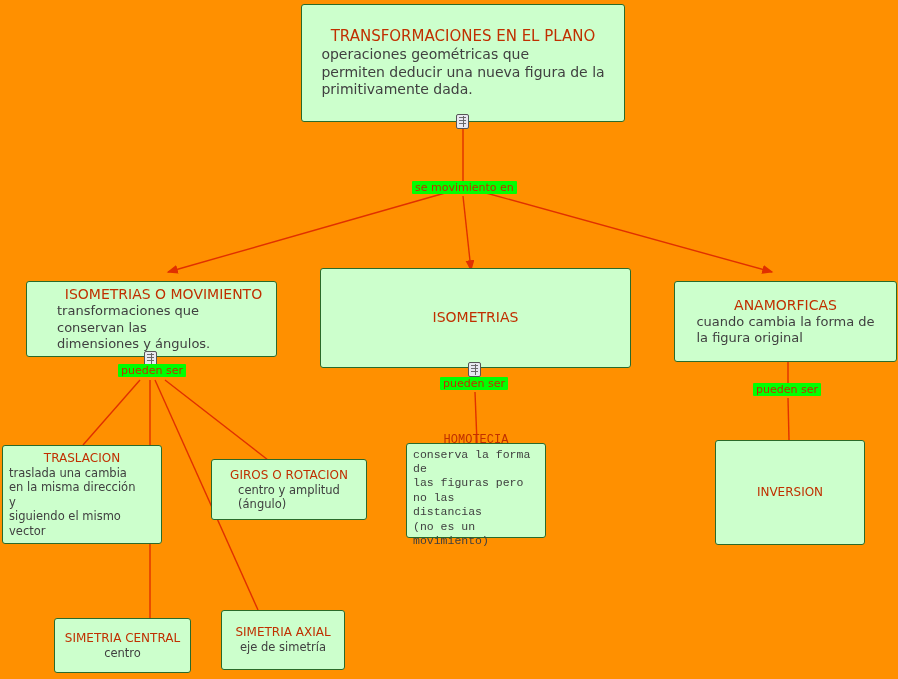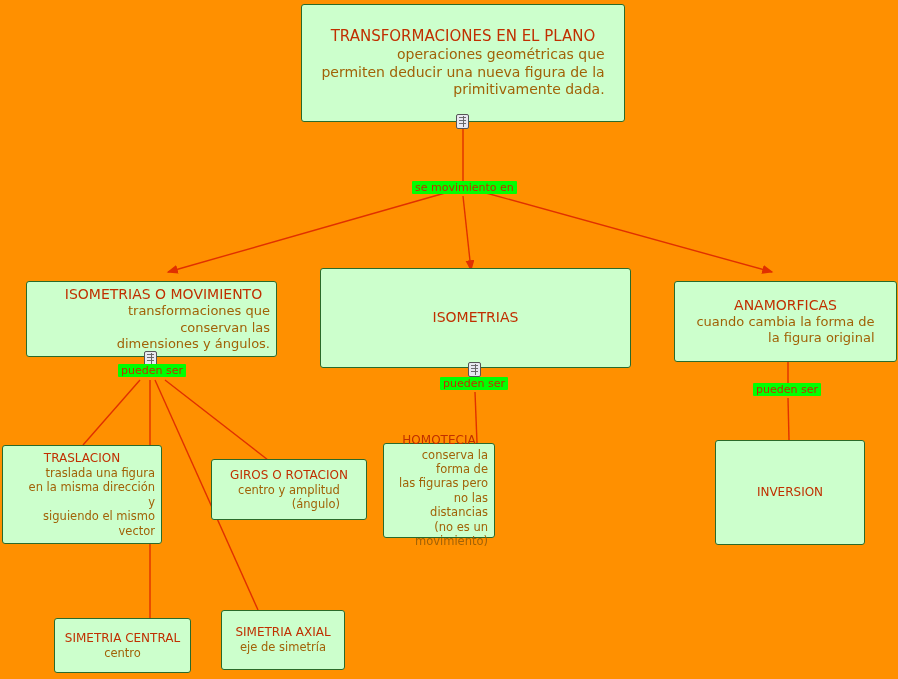--- a/index.html
+++ b/index.html
@@ -22,35 +22,35 @@
     width: 898px;
     height: 679px;
     pointer-events: none;
   }
   .node {
     position: absolute;
     box-sizing: border-box;
     background: #CCFFCC;
     border: 1px solid #2a6a2a;
     border-radius: 3px;
-    text-align: right;
+    text-align: left;
     color: #1a1aC0;
     padding: 4px 6px;
     display: flex;
     flex-direction: column;
     justify-content: center;
     align-items: center;
   }
   .node .title {
     color: #C03000;
     font-weight: normal;
     line-height: 1.25;
   }
   .node .body {
-    color: #a16207;
+    color: #404040;
     line-height: 1.25;
   }
   .label {
     position: absolute;
     background: #00FF00;
     color: #C03000;
     font-size: 11px;
     line-height: 13px;
     padding: 0 3px;
     white-space: nowrap;
@@ -169,33 +169,33 @@
 
   <div class="node" id="n-anam" style="left:674px; top:281px; width:223px; height:81px;">
     <div class="title">ANAMORFICAS</div>
     <div class="body" style="white-space:pre-line;">cuando cambia la forma de
 la figura original</div>
   </div>
   <div class="label" style="left:753px; top:383px;">pueden ser</div>
 
   <div class="node" id="n-tras" style="left:2px; top:445px; width:160px; height:99px;">
     <div class="title">TRASLACION</div>
-    <div class="body" style="white-space:pre-line;">traslada una figura
+    <div class="body" style="white-space:pre-line;">traslada una cambia
 en la misma dirección
 y
 siguiendo el mismo vector</div>
   </div>
 
   <div class="node" id="n-giros" style="left:211px; top:459px; width:156px; height:61px;">
     <div class="title">GIROS O ROTACION</div>
     <div class="body" style="white-space:pre-line;">centro y amplitud
 (ángulo)</div>
   </div>
 
-  <div class="node" id="n-homo" style="left:383px; top:443px; width:112px; height:95px;">
+  <div class="node" id="n-homo" style="left:406px; top:443px; width:140px; height:95px;font-family:Liberation Mono, monospace;">
     <div class="title">HOMOTECIA</div>
     <div class="body" style="white-space:pre-line;">conserva la forma de
 las figuras pero no las
 distancias
 (no es un movimiento)</div>
   </div>
 
   <div class="node" id="n-inv" style="left:715px; top:440px; width:150px; height:105px;">
     <div class="title">INVERSION</div>
   </div>

